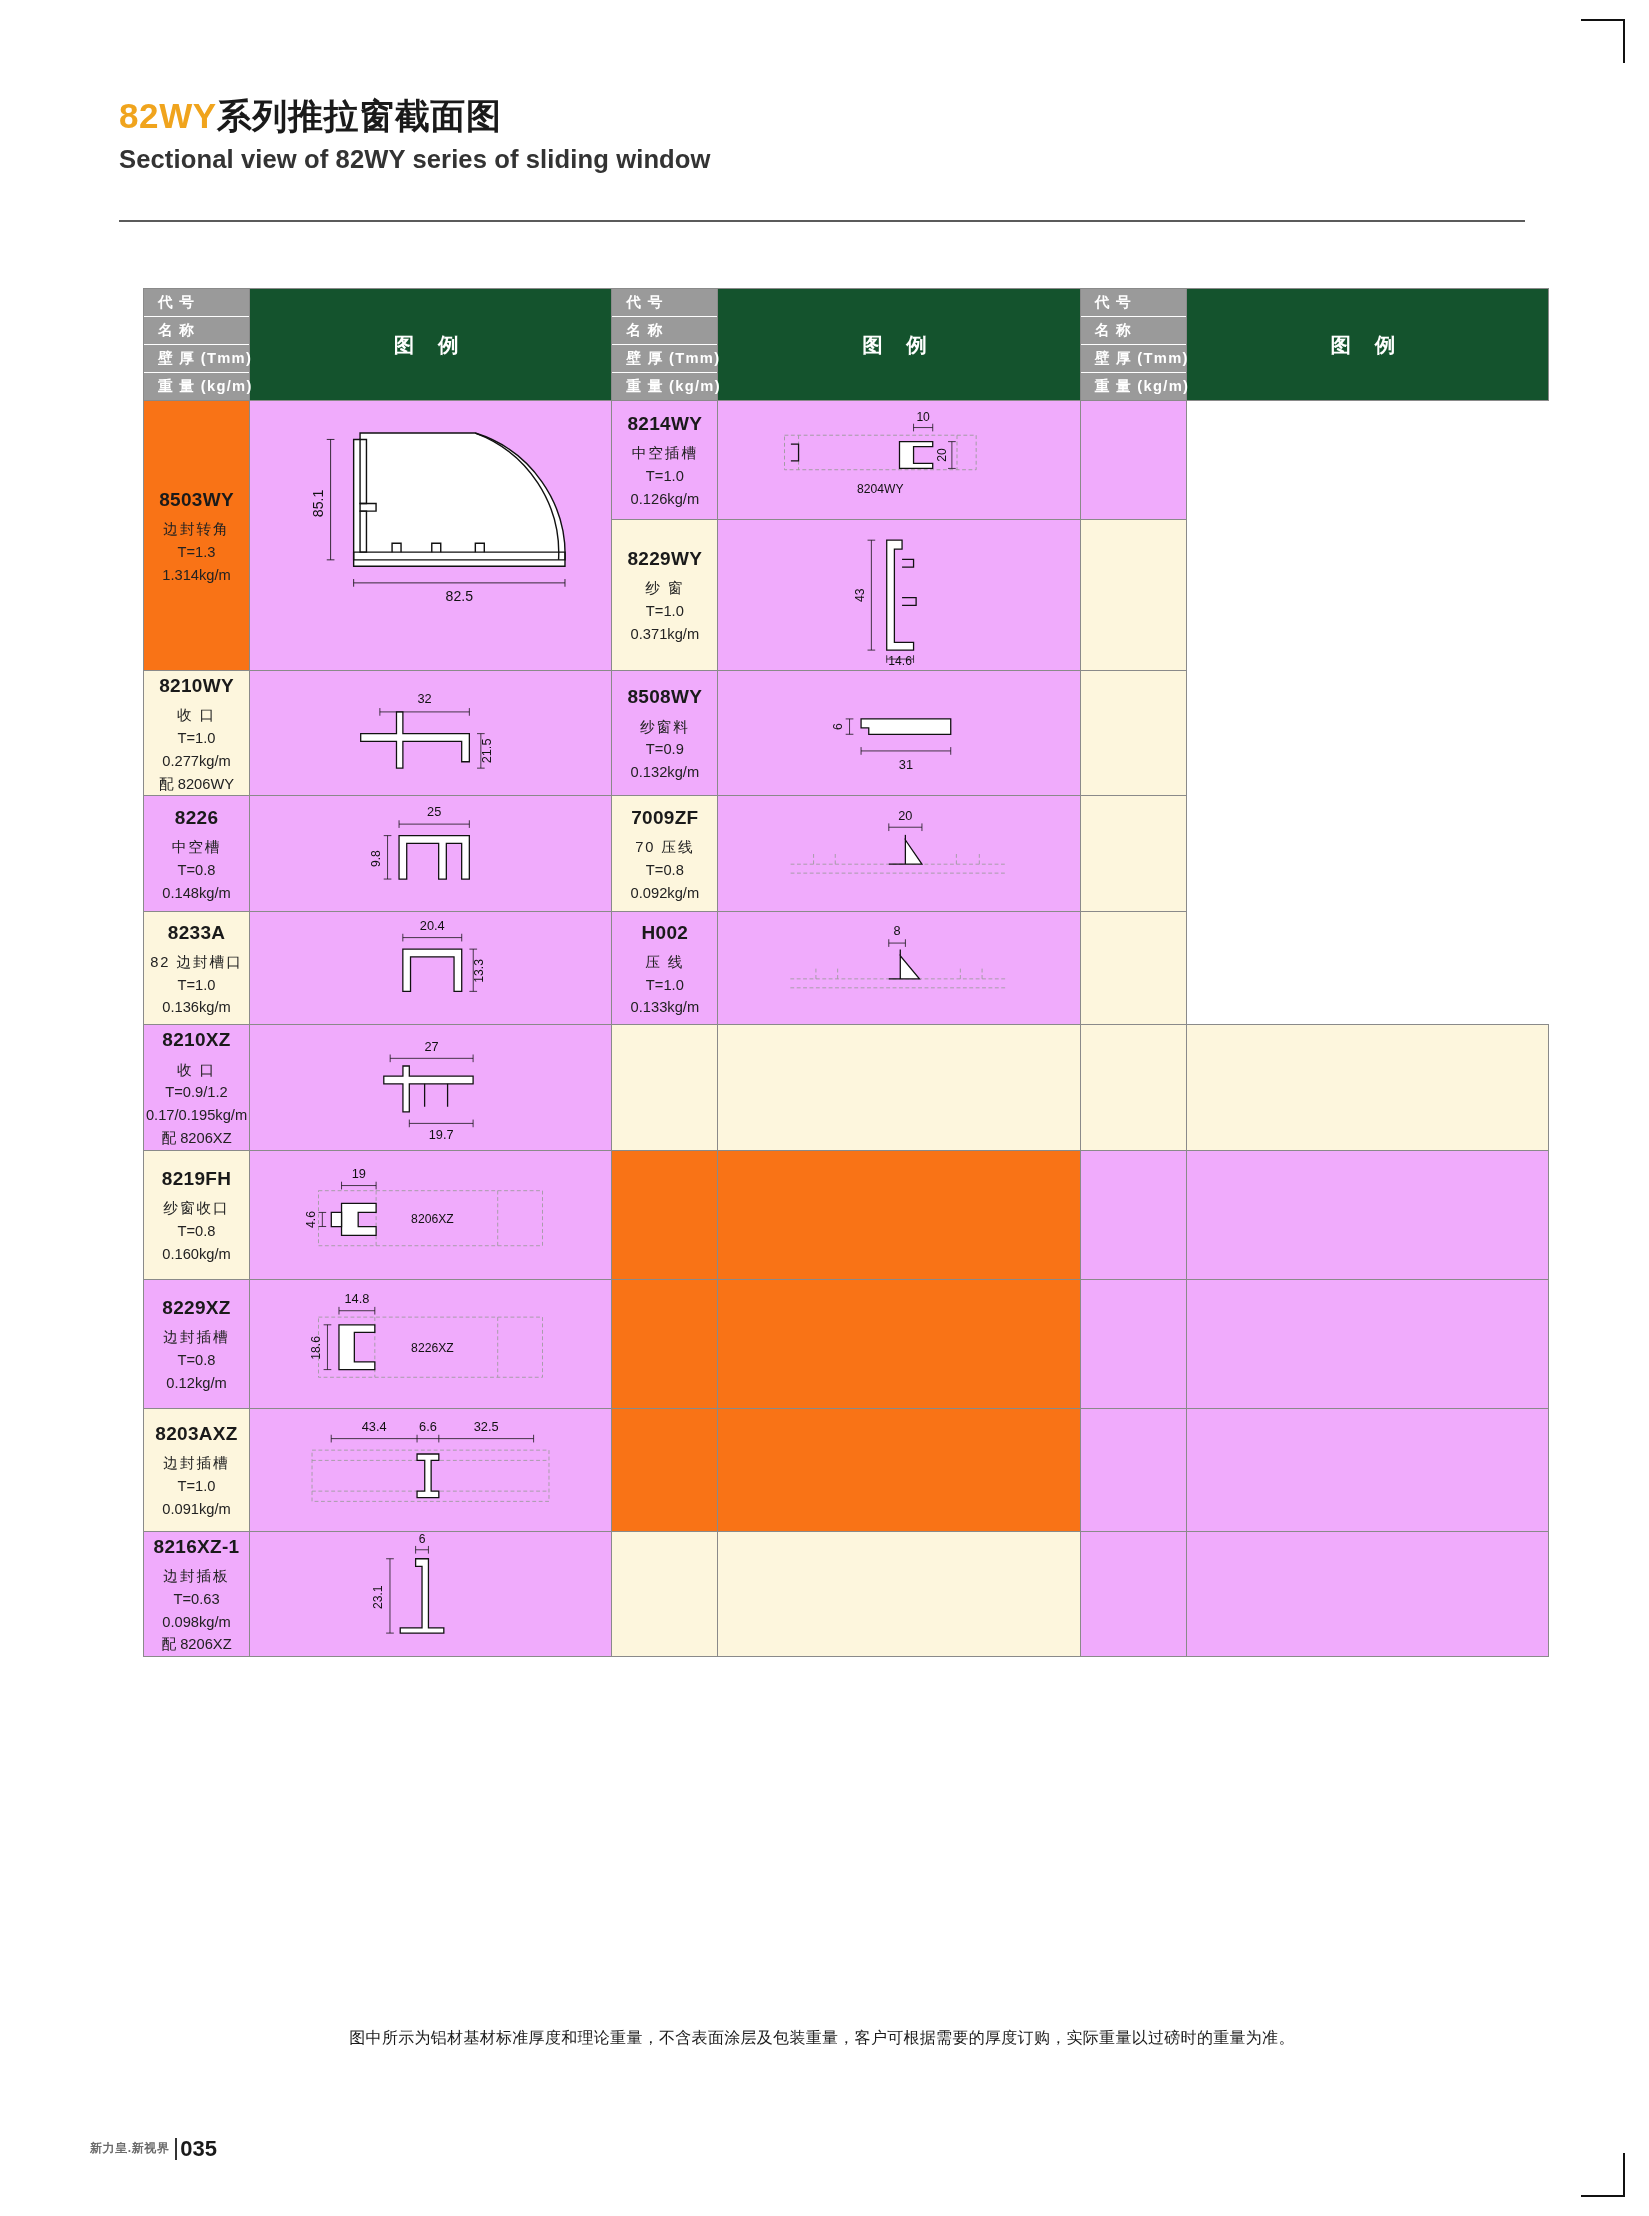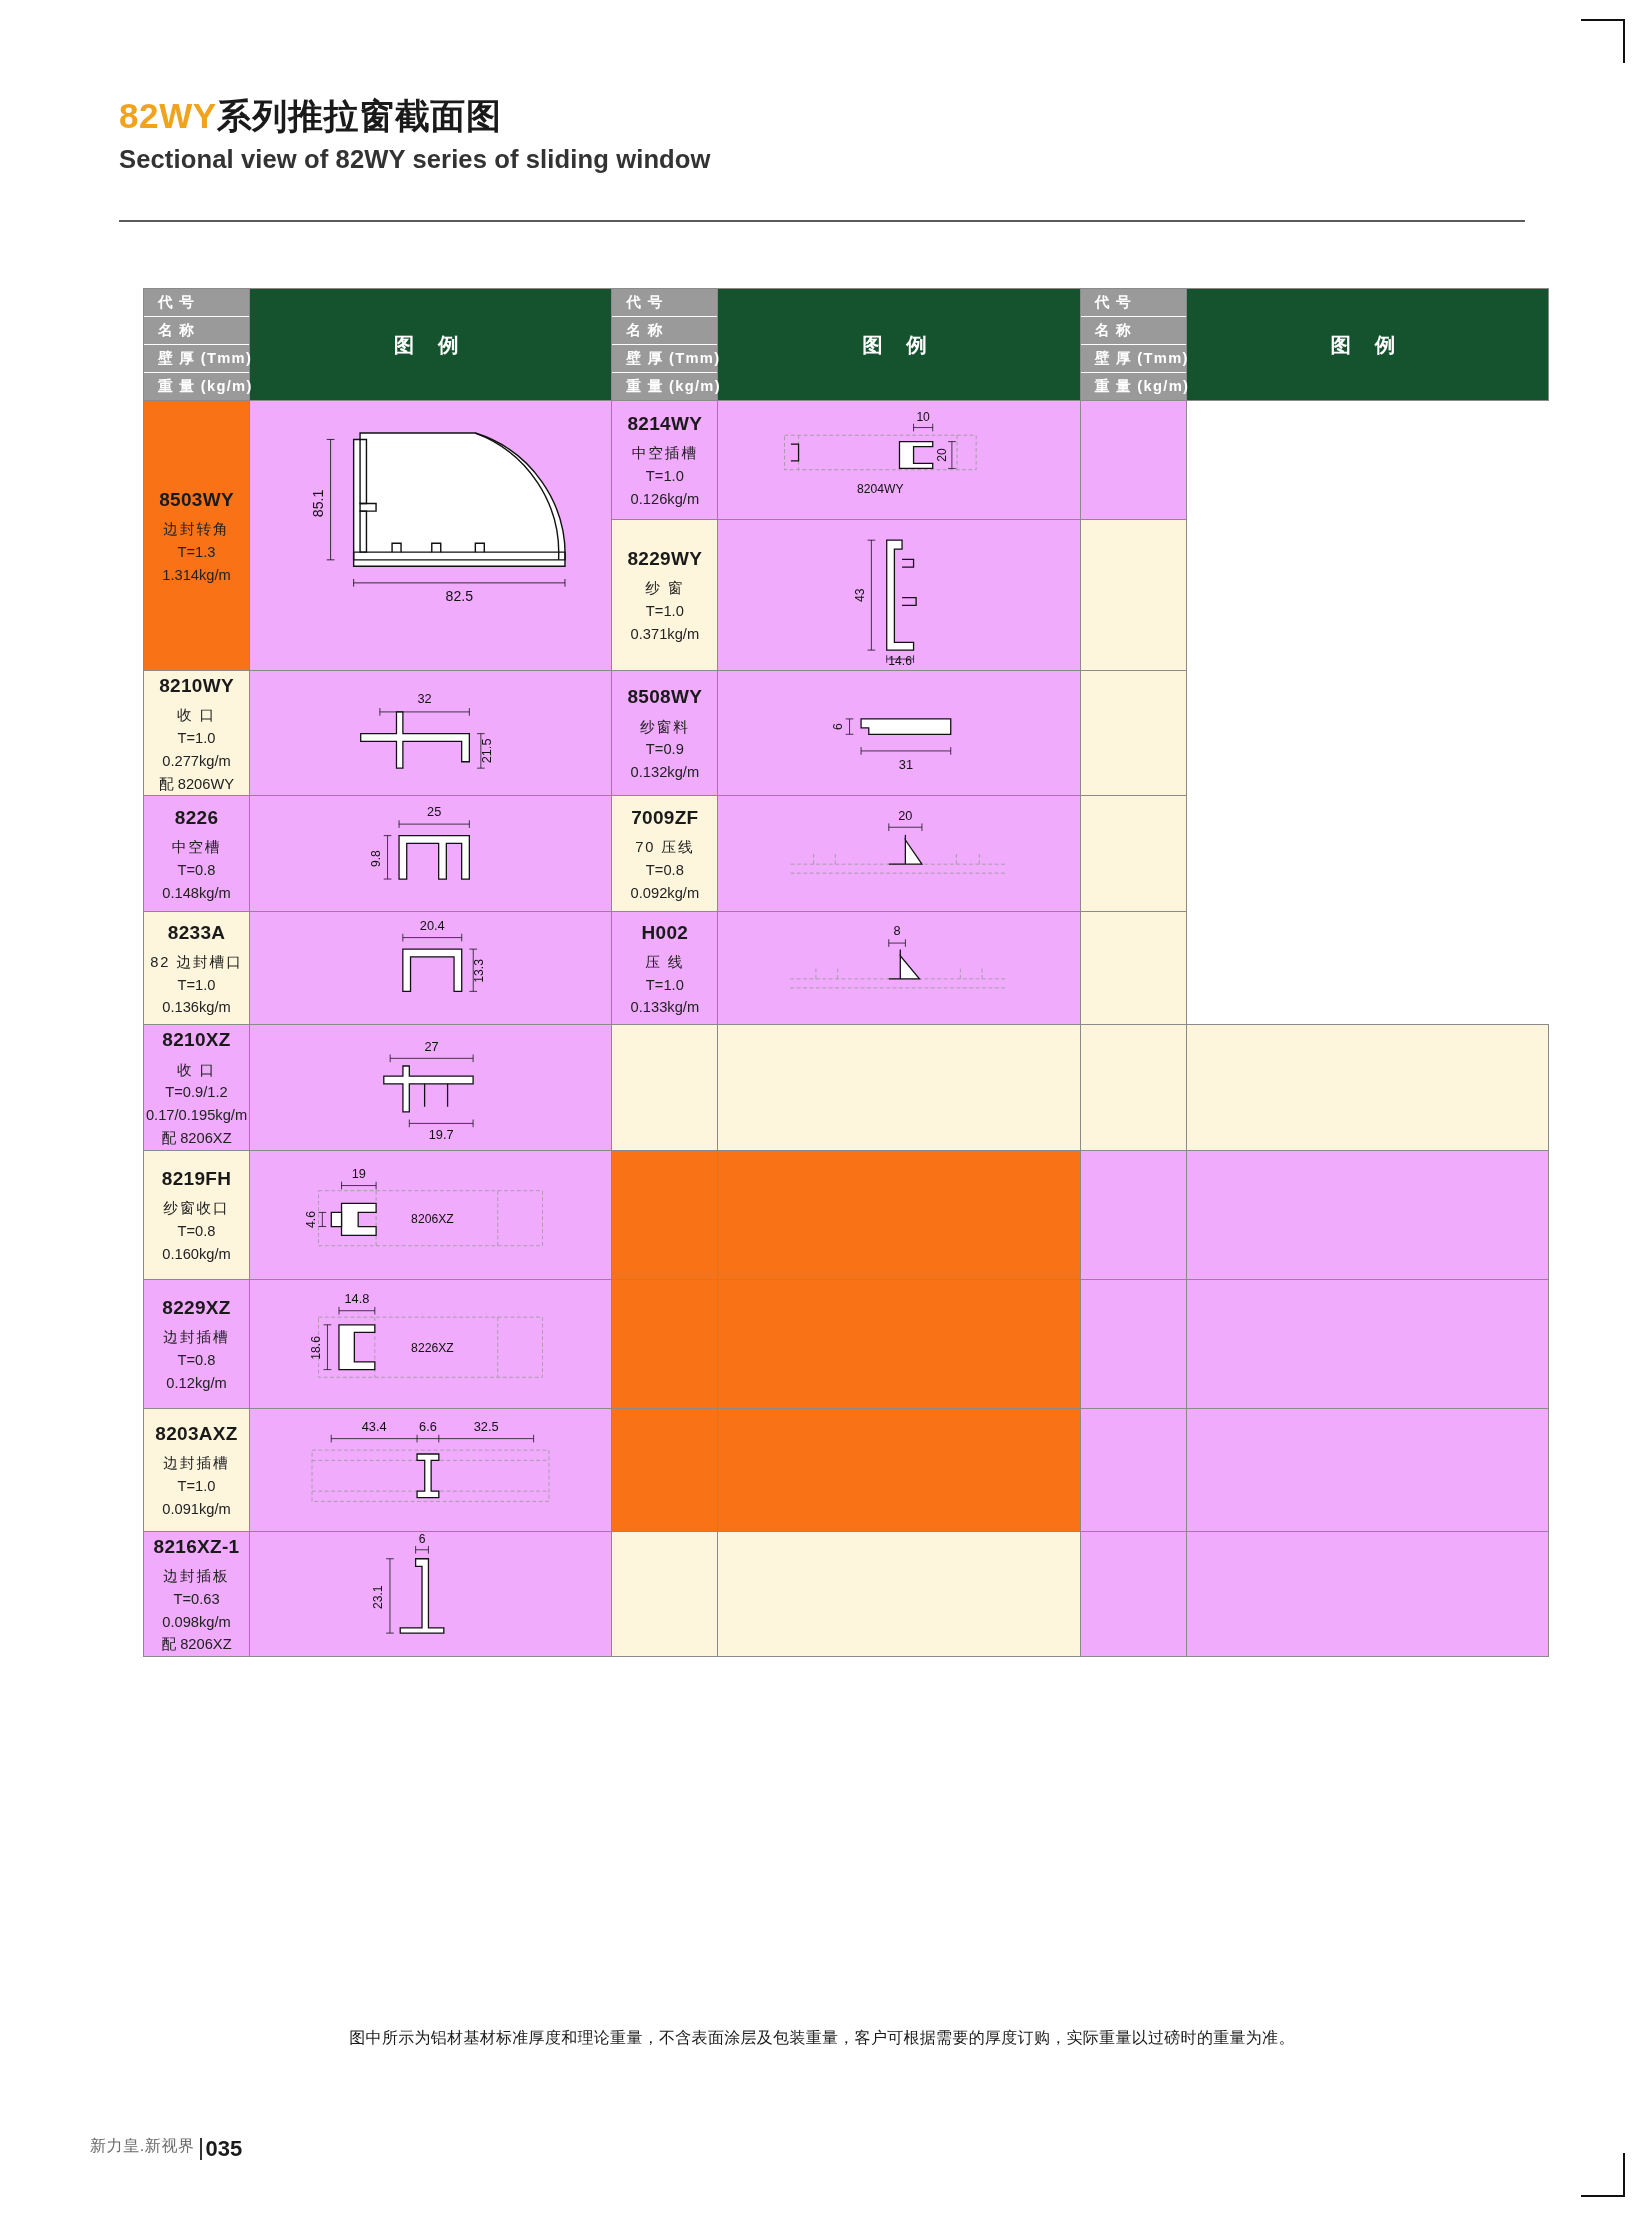--- a/index.html
+++ b/index.html
@@ -151,25 +151,26 @@
   }
 
   .footer {
     position: absolute;
     left: 90px;
     bottom: 56px;
     display: flex;
     align-items: flex-end;
   }
   .footer .brand {
-    font-size: 16px;
+    font-size: 12px;
     color: #6b6b6b;
     letter-spacing: 0.6px;
     padding-right: 5.1px;
     padding-bottom: 2.6px;
+    font-weight: bold;
   }
   .footer .sep {
     width: 1.9px;
     height: 22px;
     background: #333;
     margin-right: 3.8px;
   }
   .footer .pageno {
     font-size: 22px;
     font-weight: bold;

